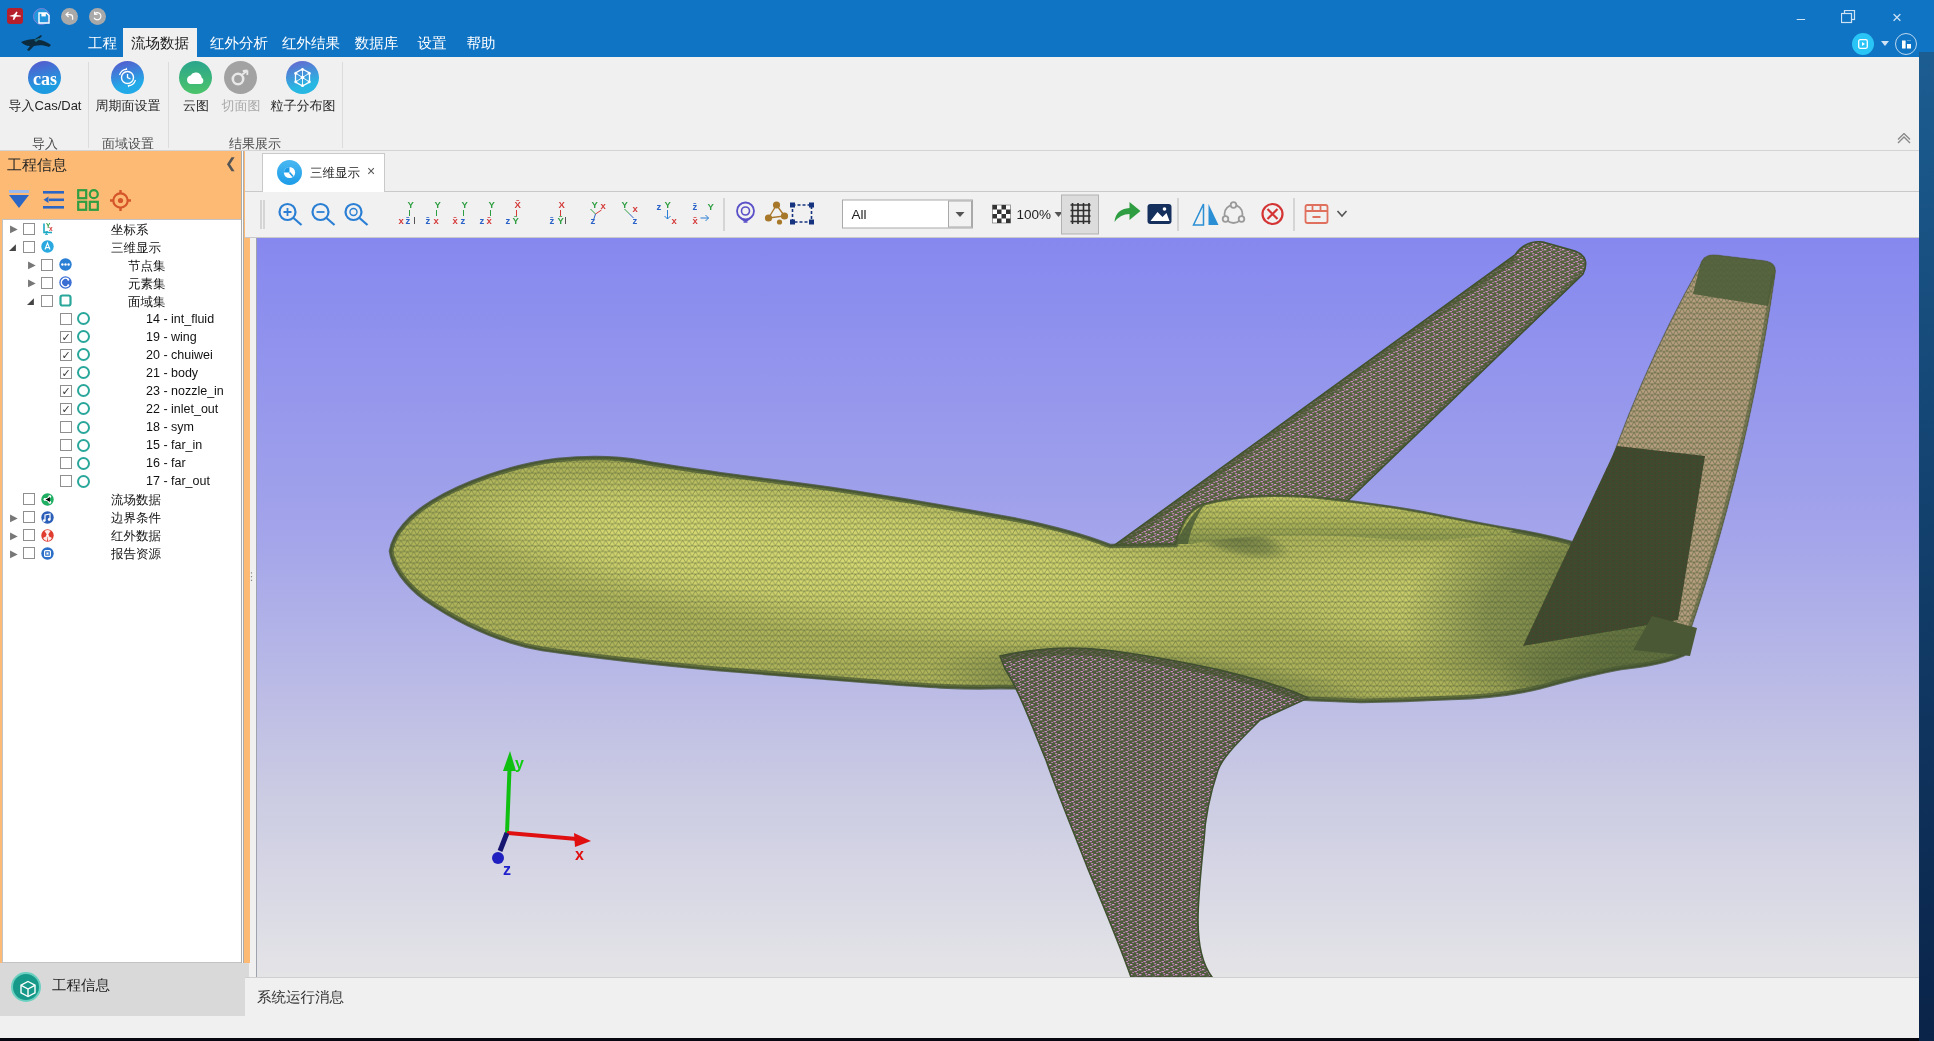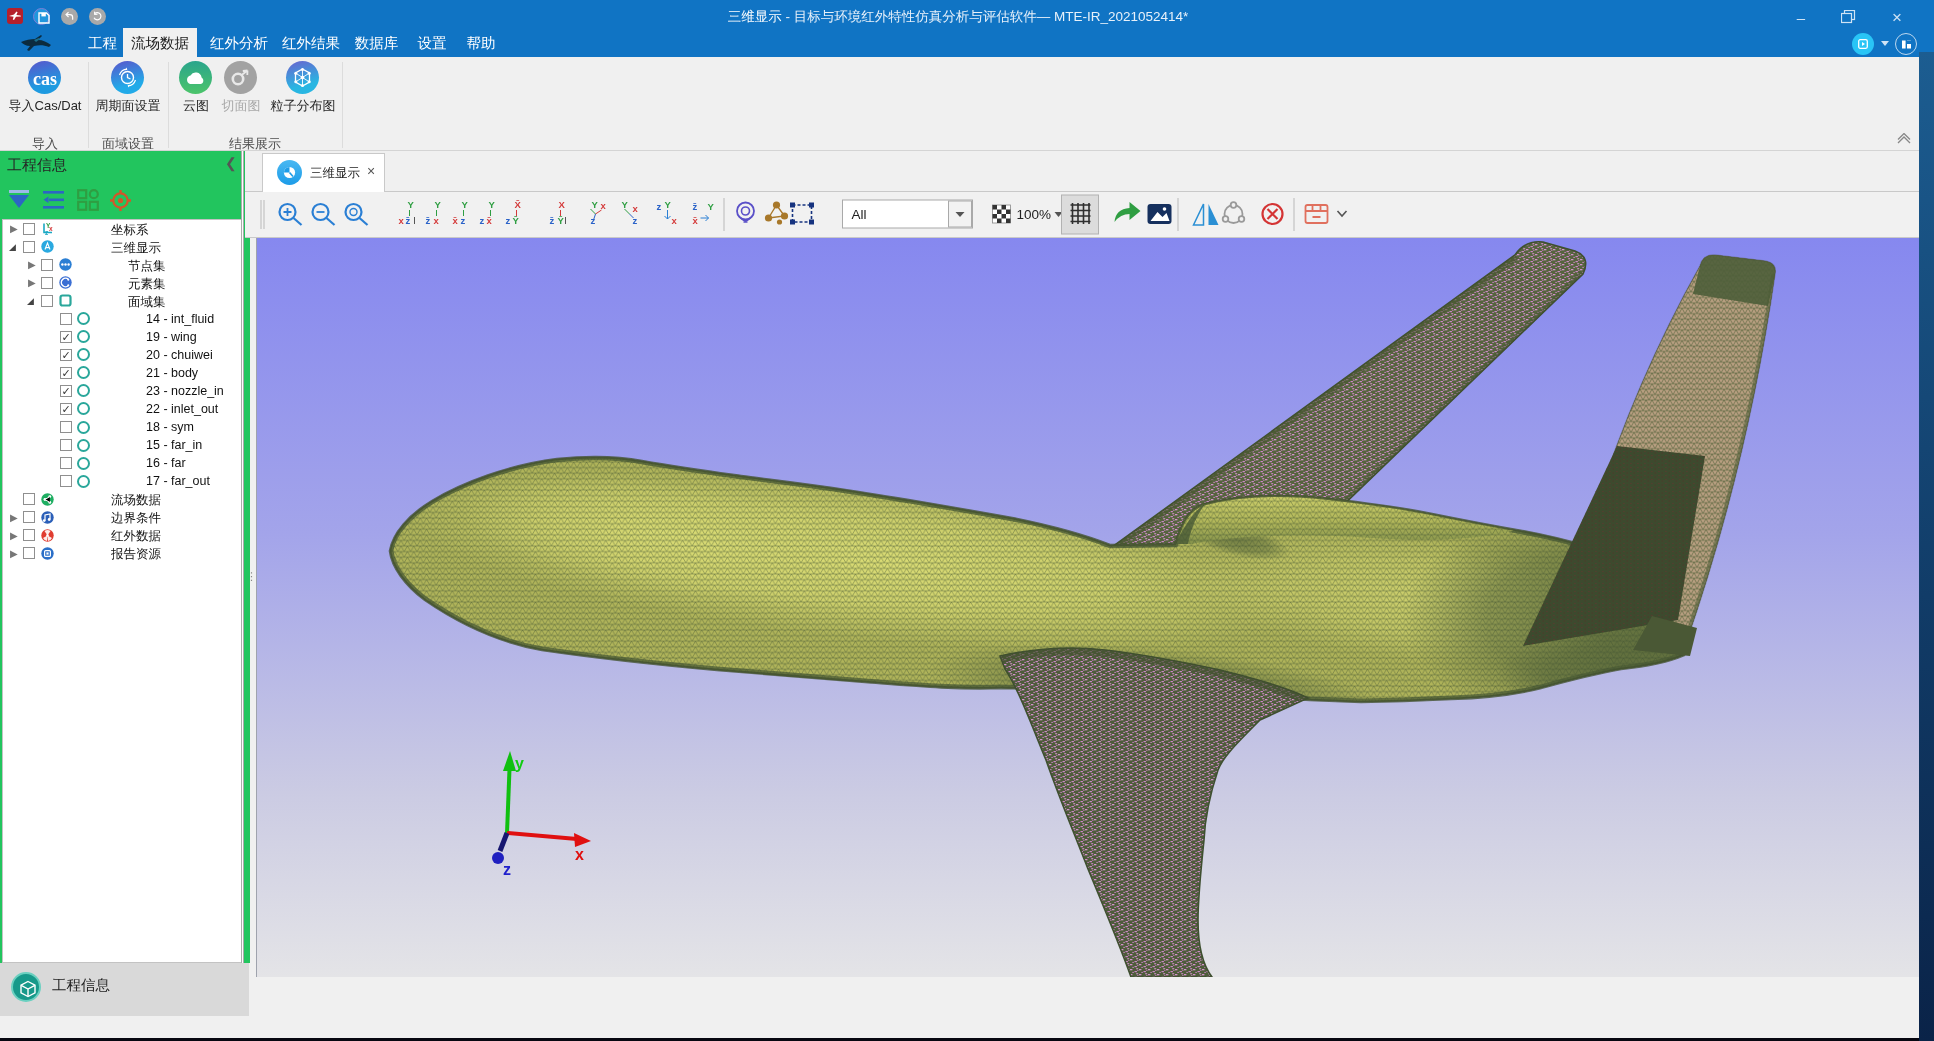--- a/index.html
+++ b/index.html
@@ -15,21 +15,21 @@
   
   .menuitem { top:30px; height:27px; line-height:26px; color:#ffffff; font-size:14.5px; text-align:center; }
   #seltab { left:123px; top:28px; width:74px; height:29px; background:#f0f0f0; color:#1a1a1a; font-size:14.5px; text-align:center; line-height:30px; }
   
   #ribbon { left:0; top:57px; width:1919px; height:94px; background:#f0f0f0; border-bottom:1px solid #d4d4d4; }
   .ribsep { top:5px; width:1px; height:86px; background:#dcdcdc; }
   .riblabel { top:40px; font-size:13px; color:#262626; text-align:center; width:120px; }
   .ribgroup { top:78px; font-size:13px; color:#4d4d4d; text-align:center; width:120px; }
   .ribicon { top:4px; width:33px; height:33px; border-radius:50%; }
   
-  #leftpanel { left:0; top:151px; width:250px; height:812px; background:#22c55e; }
+  #leftpanel { left:0; top:151px; width:250px; height:812px; background:#fdba74; }
   #lp-head { left:7px; top:5px; font-size:15px; color:#262626; }
   #lp-collapse { left:225px; top:4px; font-size:14px; color:#555; }
   #treebox { left:2px; top:68px; width:240px; height:744px; background:#ffffff; border:1px solid #c3c3c3; overflow:hidden; }
   .trow { position:relative; height:18.05px; font-size:12.5px; color:#111; white-space:nowrap; }
   .trow .exp { position:absolute; top:3px; font-size:10px; color:#777; }
   .trow .cb { position:absolute; top:2.5px; width:12px; height:12px; border:1px solid #8f8f8f; background:#fff; font-size:11px; line-height:11px; text-align:center; color:#333; }
   .trow .ico { position:absolute; top:2px; width:13px; height:13px; }
   .trow .txt { position:absolute; top:1.5px;margin-left:32px; }
   .ring { width:12px; height:12px; border:2.5px solid #2aa79b; border-radius:50%; }
   #lp-bottom { left:0px; top:812px; width:249px; height:53px; background:#d9d9d9; }
@@ -44,21 +44,20 @@
   #blackbottom { left:0; top:1038px; width:1934px; height:3px; background:#070711; }
   #navstrip { left:1919px; top:52px; width:15px; height:989px; background:linear-gradient(#1c5d91,#113c68 55%,#0a2348); }
   
   #canvas { left:257px; top:238px; width:1662px; height:739px; }
 </style>
 </head>
 <body>
 <div id="app">
 
   <div class="abs" id="titlebar"></div>
-  <div class="abs" id="title-text"><b>三维显示</b> - 目标与环境红外特性仿真分析与评估软件— MTE-IR_2021052414*</div>
 
   <div class="abs" style="left:7px;top:8px;width:16px;height:16px;border-radius:3px;background:#b5202c;"></div>
   <svg class="abs" style="left:9px;top:11px;" width="12" height="10" viewBox="0 0 12 10">
       <path d="M0 5 L5 3.6 L7.5 0.5 L8.6 1.2 L7.4 4 L11.5 4.6 L12 5.4 L7 5.8 L5 9 L3.8 8.6 L4.6 5.8 Z" fill="#fff"></path>
     </svg>
   <div class="abs circbtn" style="left:33px;top:8px;background:#2196dd;border:1px solid #7f7fd8;"></div>
   <svg class="abs" style="left:38px;top:12px;" width="12" height="12" viewBox="0 0 12 12">
       <path d="M1 1 H8.5 L11 3.5 V11 H1 Z" fill="none" stroke="#fff" stroke-width="1.4"></path>
       <rect x="3.4" y="1" width="4.4" height="3.4" fill="#fff"></rect>
     </svg>
@@ -707,15 +706,18 @@
       <path d="M250 595 L320 601" stroke="#e01010" stroke-width="4"></path>
       <path d="M334 603 L317 595 L318 609 Z" fill="#e01010"></path>
       <text x="318" y="622" font-size="16" font-weight="bold" fill="#e01010">x</text>
       <path d="M250 595 L243 613" stroke="#161670" stroke-width="5"></path>
       <circle cx="241" cy="620" r="6" fill="#2020c0"></circle>
       <text x="246" y="637" font-size="16" font-weight="bold" fill="#2020cc">z</text>
     </g>
   </svg>
   </div>
 
+  <div class="abs" id="msgbar">
+    <div class="abs" style="left:12px;top:10px;font-size:14.5px;color:#333;">系统运行消息</div>
+  </div>
   <div class="abs" id="blackbottom"></div>
   <div class="abs" id="navstrip"></div>
 </div>
 
 </body></html>

